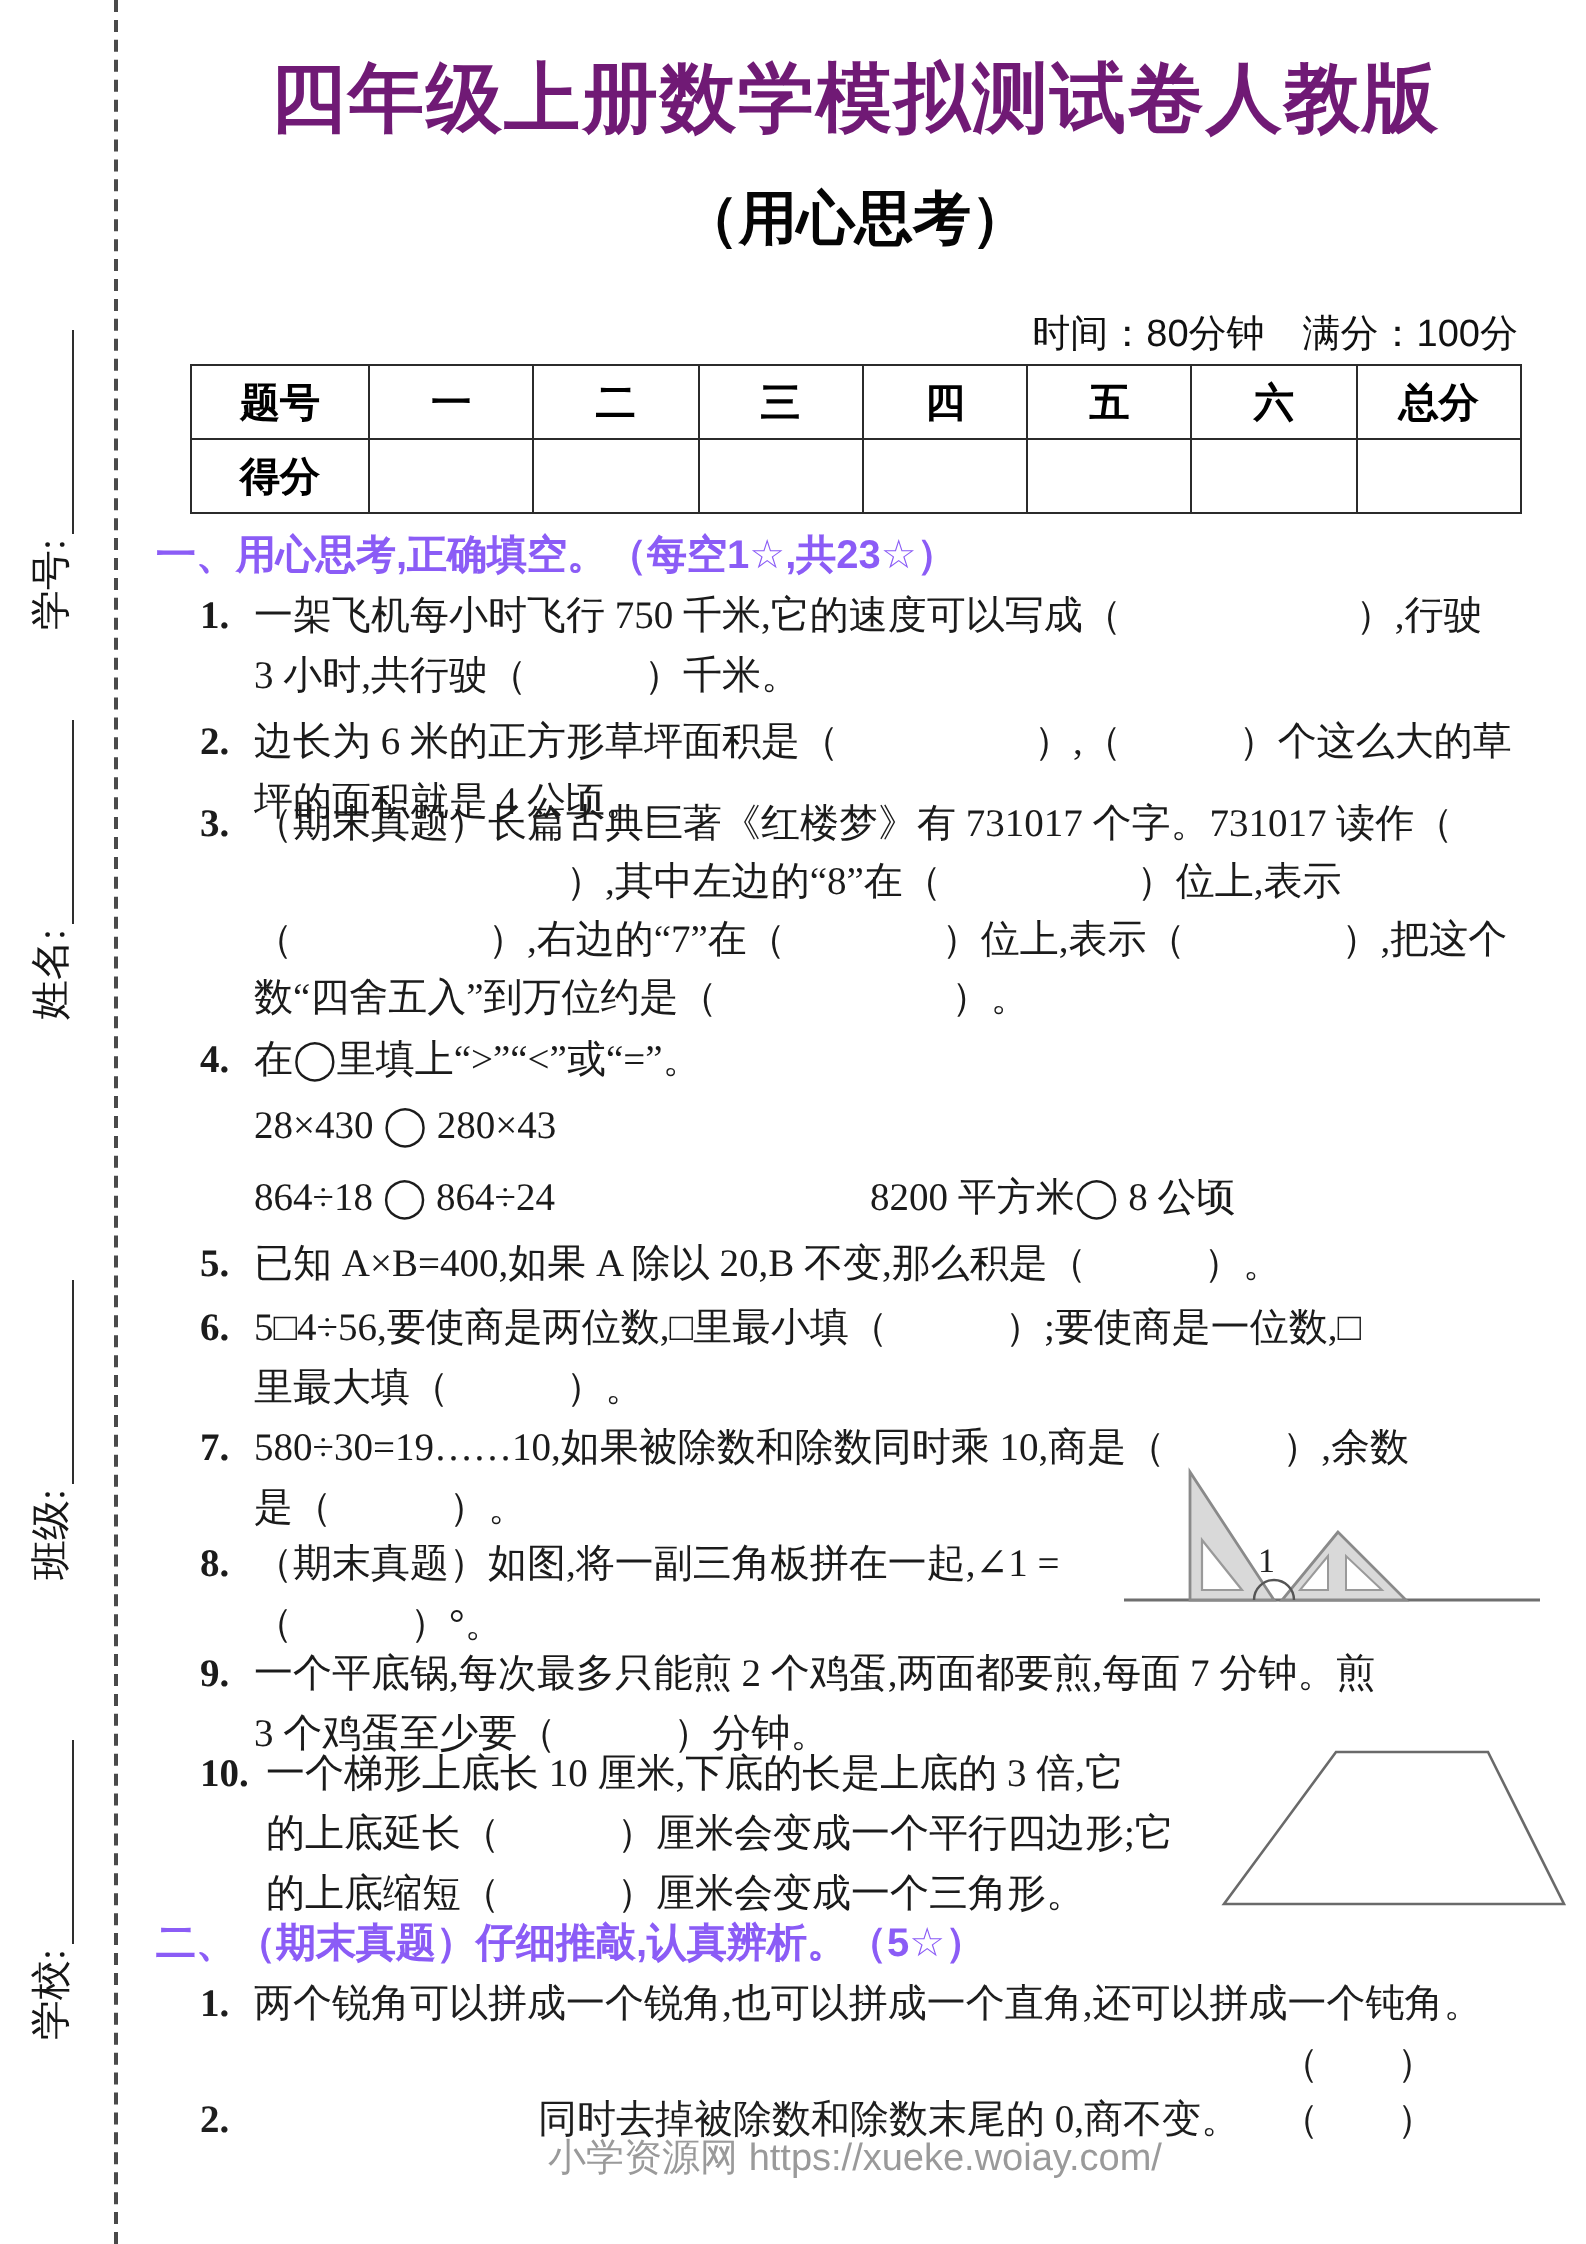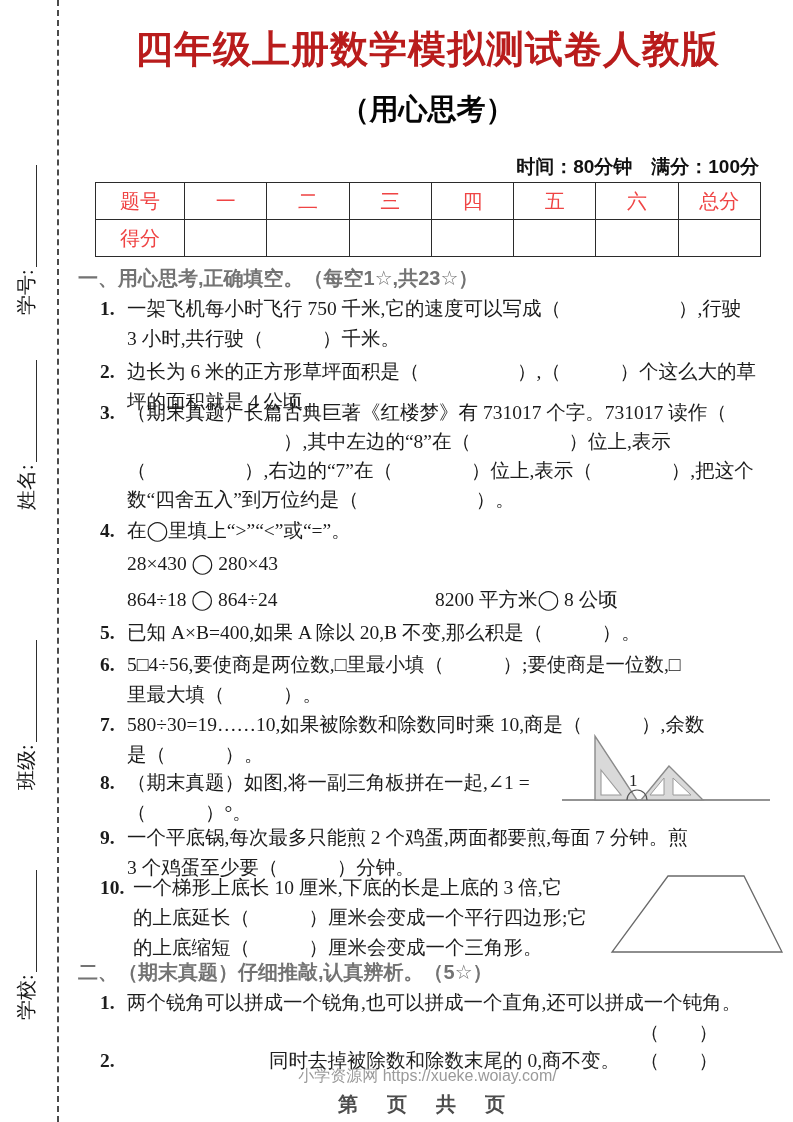--- a/index.html
+++ b/index.html
@@ -19,46 +19,46 @@
     transform:rotate(-90deg);
     display:flex; align-items:flex-start;
     font-size:20px; color:#161616;
   }
   .sb-label { line-height:30px; white-space:nowrap; }
   .sb-blank { flex:1; height:25px; border-bottom:1.6px solid #2e2e2e; margin-left:2px; }
   
   .title-band { position:absolute; left:90px; right:28px; text-align:center; }
   .main-title {
     top:24px; font-family:"Liberation Sans","DejaVu Sans",sans-serif;
-    font-size:38px; font-weight:800; letter-spacing:1px; color:#b91c1c;
+    font-size:38px; font-weight:800; letter-spacing:1px; color:#701a75;
   }
   .sub-title {
     top:90px; font-family:"Liberation Sans","DejaVu Sans",sans-serif;
     font-size:29px; font-weight:800; color:#050505;
   }
   .exam-meta {
     position:absolute; right:34px; top:154px;
     font-family:"Liberation Sans","DejaVu Sans",sans-serif;
-    font-size:19px; font-weight:700; color:#111;
+    font-size:19px; font-weight:400; color:#111;
   }
   
   .score-table {
     position:absolute; left:95px; top:182px; width:666px;
     border-collapse:collapse; table-layout:fixed;
     font-family:"Liberation Sans","DejaVu Sans",sans-serif;
   }
   .score-table td {
     border:1.6px solid #2b2b2b; height:36px; text-align:center;
-    font-size:20px; font-weight:400; color:#ef4444; padding:0;
+    font-size:20px; font-weight:700; color:#000000; padding:0;
   }
   
   .sec-heading {
     position:absolute; left:78px; width:684px;
     font-family:"Liberation Sans","DejaVu Sans",sans-serif;
-    font-size:20px; font-weight:800; color:#737373; line-height:28px;
+    font-size:20px; font-weight:800; color:#8b5cf6; line-height:28px;
   }
   .sec-heading .kai { font-family:"Liberation Serif","DejaVu Serif",serif; font-weight:700; }
   .q {
     position:absolute; left:100px; width:662px; box-sizing:border-box;
     padding-left:27px; font-size:19.5px; line-height:30px; color:#1b1b1b;
   }
   .q.wide-num { padding-left:33px; }
   .q-num { position:absolute; left:0; top:0; font-weight:700; }
   .q-line { white-space:nowrap; }
   .cmp-row { display:flex; white-space:nowrap; }
@@ -66,21 +66,21 @@
   .cmp-right { flex:1; }
   .s2-item { position:absolute; left:100px; width:662px; box-sizing:border-box;
     padding-left:27px; font-size:19.5px; line-height:30px; }
   .s2-answer-abs { position:absolute; right:44px; }
   
   .fig { position:absolute; }
   
   .footer-source {
     position:absolute; left:90px; right:28px; top:1066px; text-align:center;
     font-family:"Liberation Sans","DejaVu Sans",sans-serif;
-    font-size:16px; color:#9a9a9a;
+    font-size:19px; color:#9a9a9a;
   }
   .footer-page {
     position:absolute; left:90px; right:28px; top:1091px; text-align:center;
     font-size:20px; font-weight:700; color:#4c4c4c; letter-spacing:12px;
   }
 </style>
 </head>
 <body>
 
 <div class="page">
@@ -232,15 +232,14 @@
 
   <div class="s2-item" style="top:1046px;">
     <span class="q-num">2.</span>
     <div style="position:relative;text-align:center;">
       <span class="q-line">同时去掉被除数和除数末尾的 0,商不变。</span>
       <span class="s2-answer-abs">（　　）</span>
     </div>
   </div>
 
   <div class="footer-source">小学资源网 https://xueke.woiay.com/</div>
-  <div class="footer-page">第 页 共 页</div>
 
 </div>
 
 </body></html>

